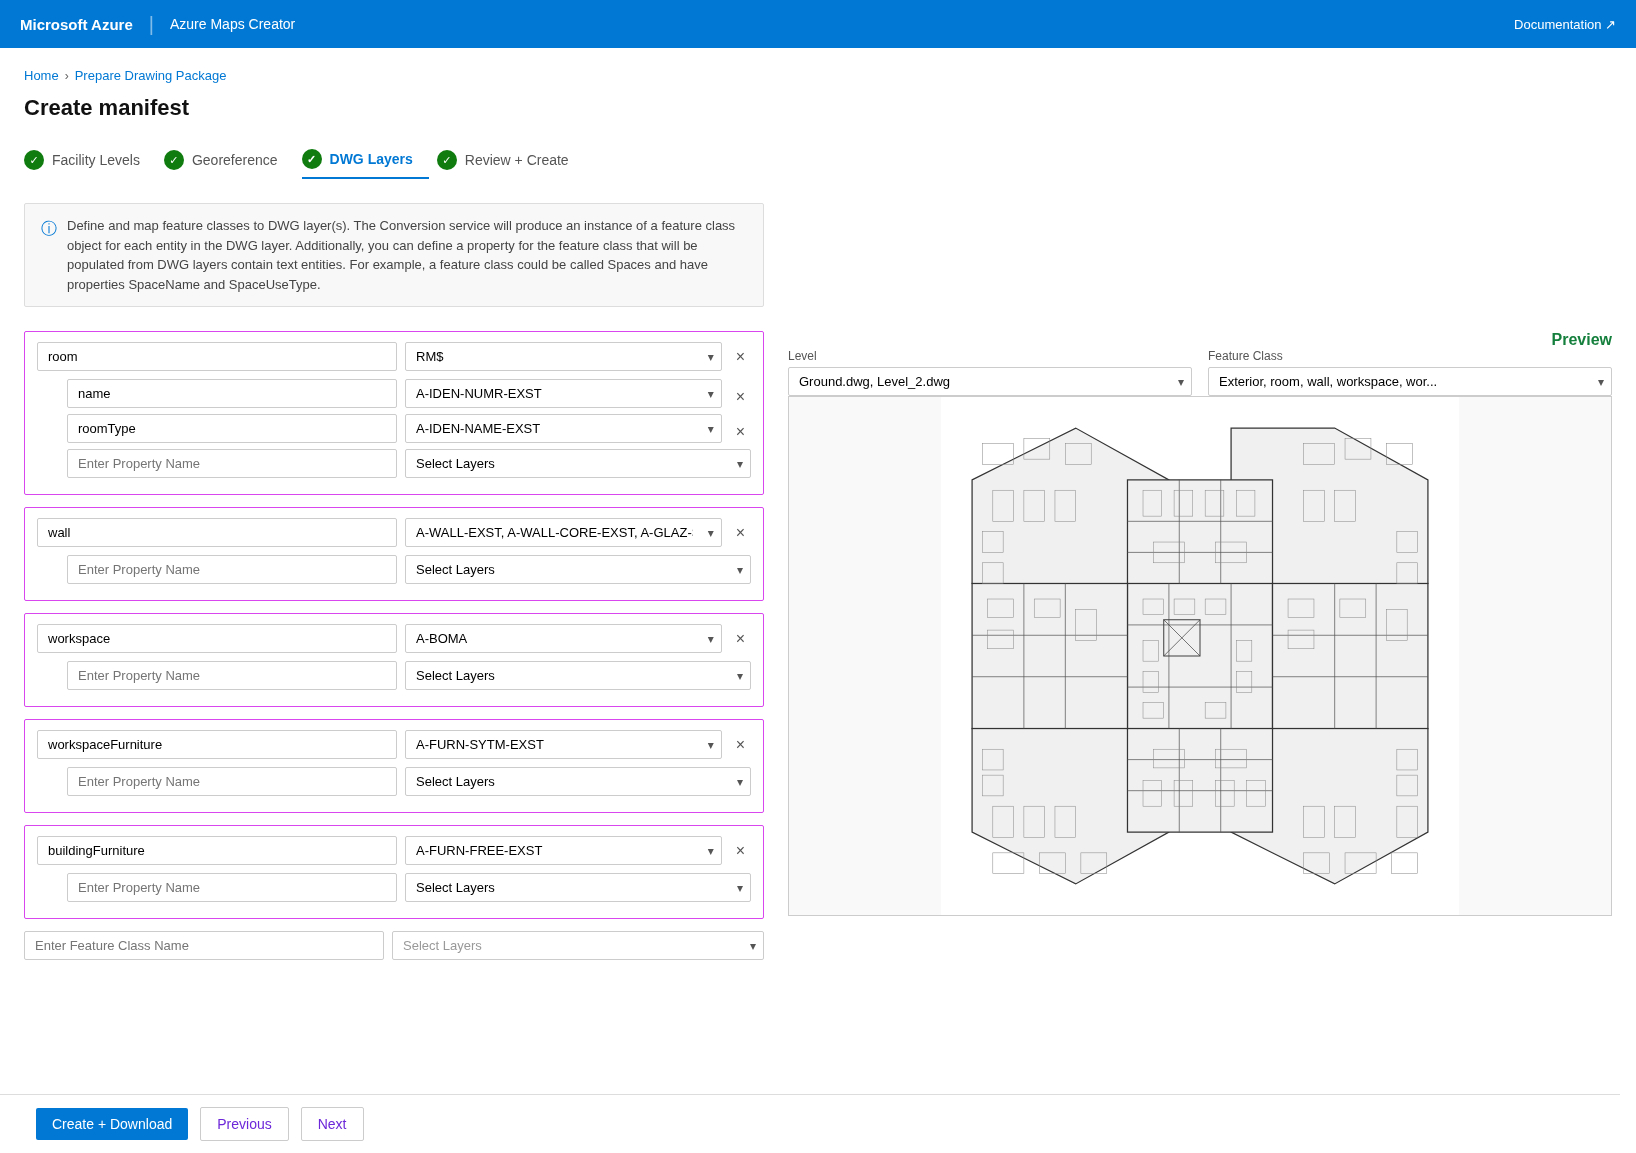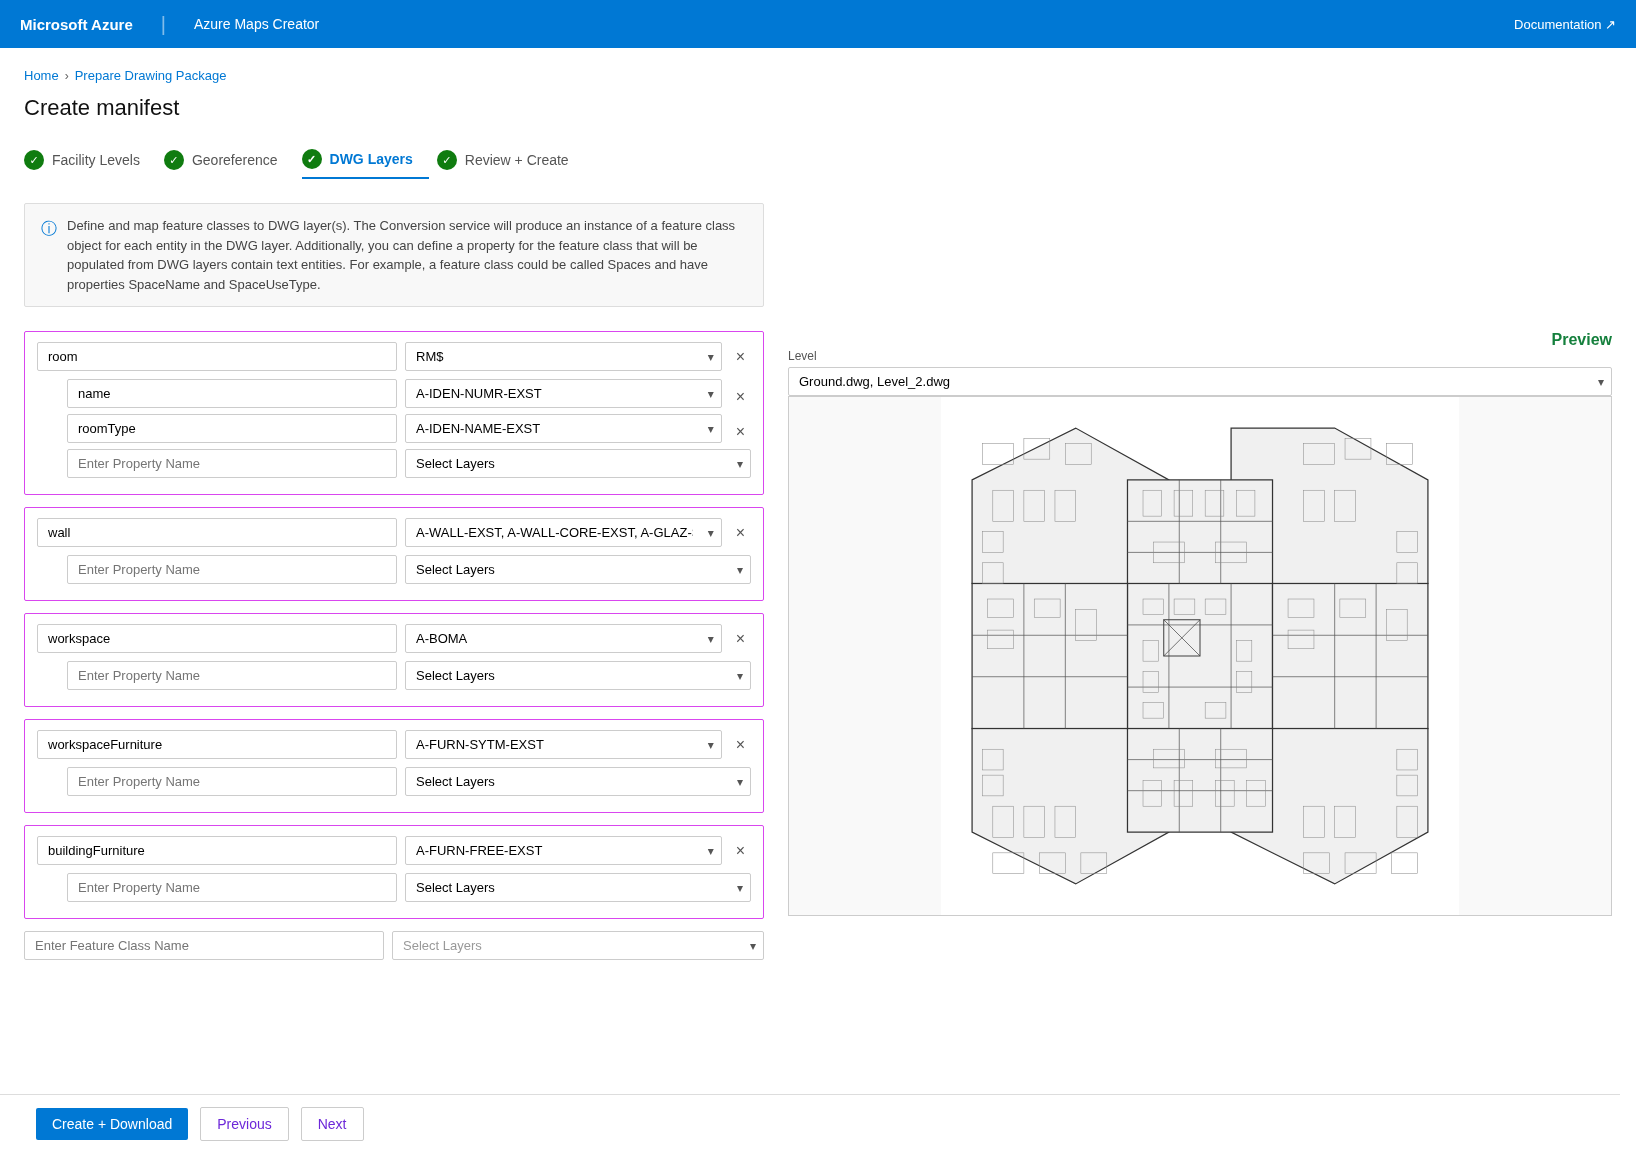--- a/index.html
+++ b/index.html
@@ -8,40 +8,40 @@
     
     .header {
       background: #0078d4;
       color: white;
       padding: 0 20px;
       height: 48px;
       display: flex;
       align-items: center;
       justify-content: space-between;
     }
-    .header-left { display: flex; align-items: center; gap: 28px; }
+    .header-left { display: flex; align-items: center; gap: 16px; }
     .header-brand { font-weight: 700; font-size: 15px; }
     .header-divider { color: rgba(255,255,255,0.5); font-size: 20px; }
     .header-app { font-size: 14px; }
     .header-doc { font-size: 13px; color: white; text-decoration: none; cursor: pointer; }
 
     
     .content-wrapper {
       background: white;
       min-height: calc(100vh - 48px);
       padding: 20px 24px 80px 24px;
     }
 
     
     .breadcrumb { display: flex; align-items: center; gap: 6px; font-size: 13px; margin-bottom: 12px; }
     .breadcrumb a { color: #0078d4; text-decoration: none; cursor: pointer; }
     .breadcrumb-sep { color: #666; font-size: 12px; }
 
     
-    .page-title { font-size: 22px; font-weight: 400; margin-bottom: 20px; color: #111; }
+    .page-title { font-size: 22px; font-weight: 700; margin-bottom: 20px; color: #111; }
 
     
     .steps { display: flex; align-items: center; gap: 0; margin-bottom: 24px; }
     .step { display: flex; align-items: center; gap: 8px; padding: 8px 16px 8px 0; cursor: pointer; font-size: 14px; color: #555; position: relative; }
     .step.active { color: #0078d4; border-bottom: 2px solid #0078d4; font-weight: 600; }
     .step.completed { color: #555; }
     .step-icon { width: 20px; height: 20px; border-radius: 50%; display: flex; align-items: center; justify-content: center; font-size: 11px; }
     .step-icon.done { background: #107c10; color: white; }
 
     
@@ -364,20 +364,28 @@
         <div class="preview-title">Preview</div>
         <div class="preview-selects">
           <div class="preview-select-group">
             <label class="preview-select-label">Level</label>
             <div class="preview-select-wrap">
               <select>
                 <option>Ground.dwg, Level_2.dwg</option>
               </select>
             </div>
           </div>
+          <div class="preview-select-group">
+            <label class="preview-select-label">Feature Class</label>
+            <div class="preview-select-wrap">
+              <select>
+                <option>Exterior, room, wall, workspace, wor...</option>
+              </select>
+            </div>
+          </div>
         </div>
 
         <div class="floor-plan" style="width:100%; height:520px;">
           <svg width="100%" height="100%" viewBox="0 0 500 500" xmlns="http://www.w3.org/2000/svg">
             <rect width="500" height="500" fill="white"></rect>
 
             <g stroke="#222" stroke-width="1.2" fill="none">
 
               <polygon points="30,80 130,30 220,80 220,180 180,220 80,220 30,180" fill="#f0f0f0" stroke="#333"></polygon>
 

